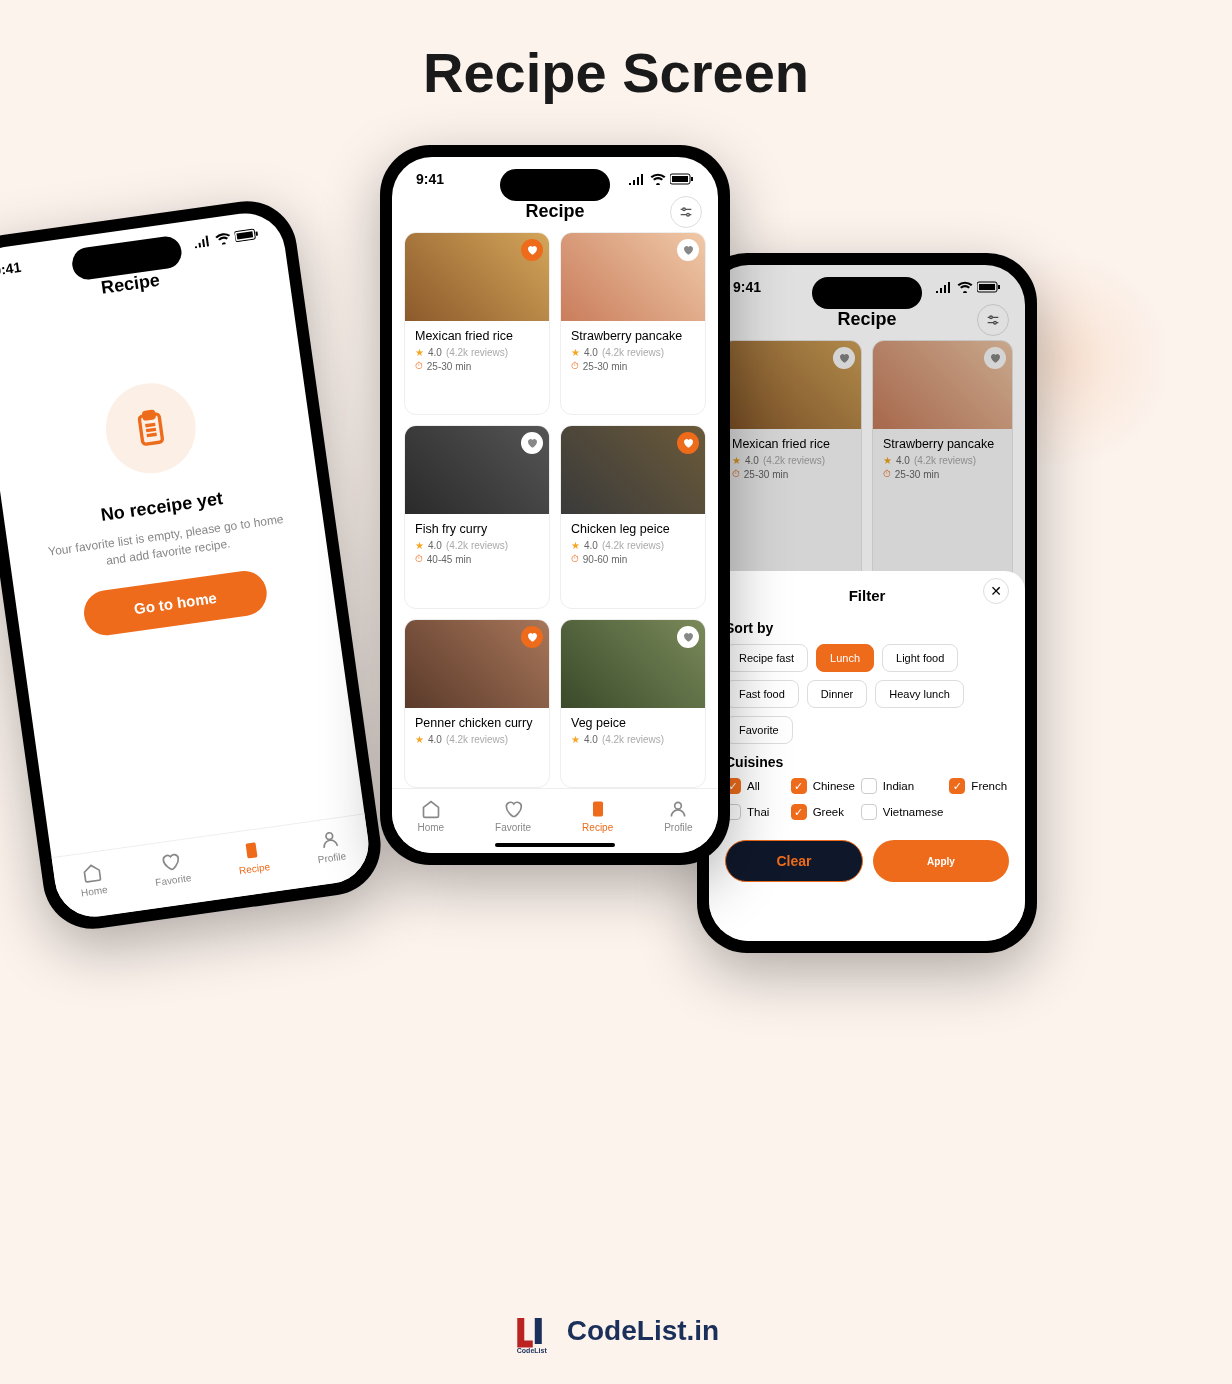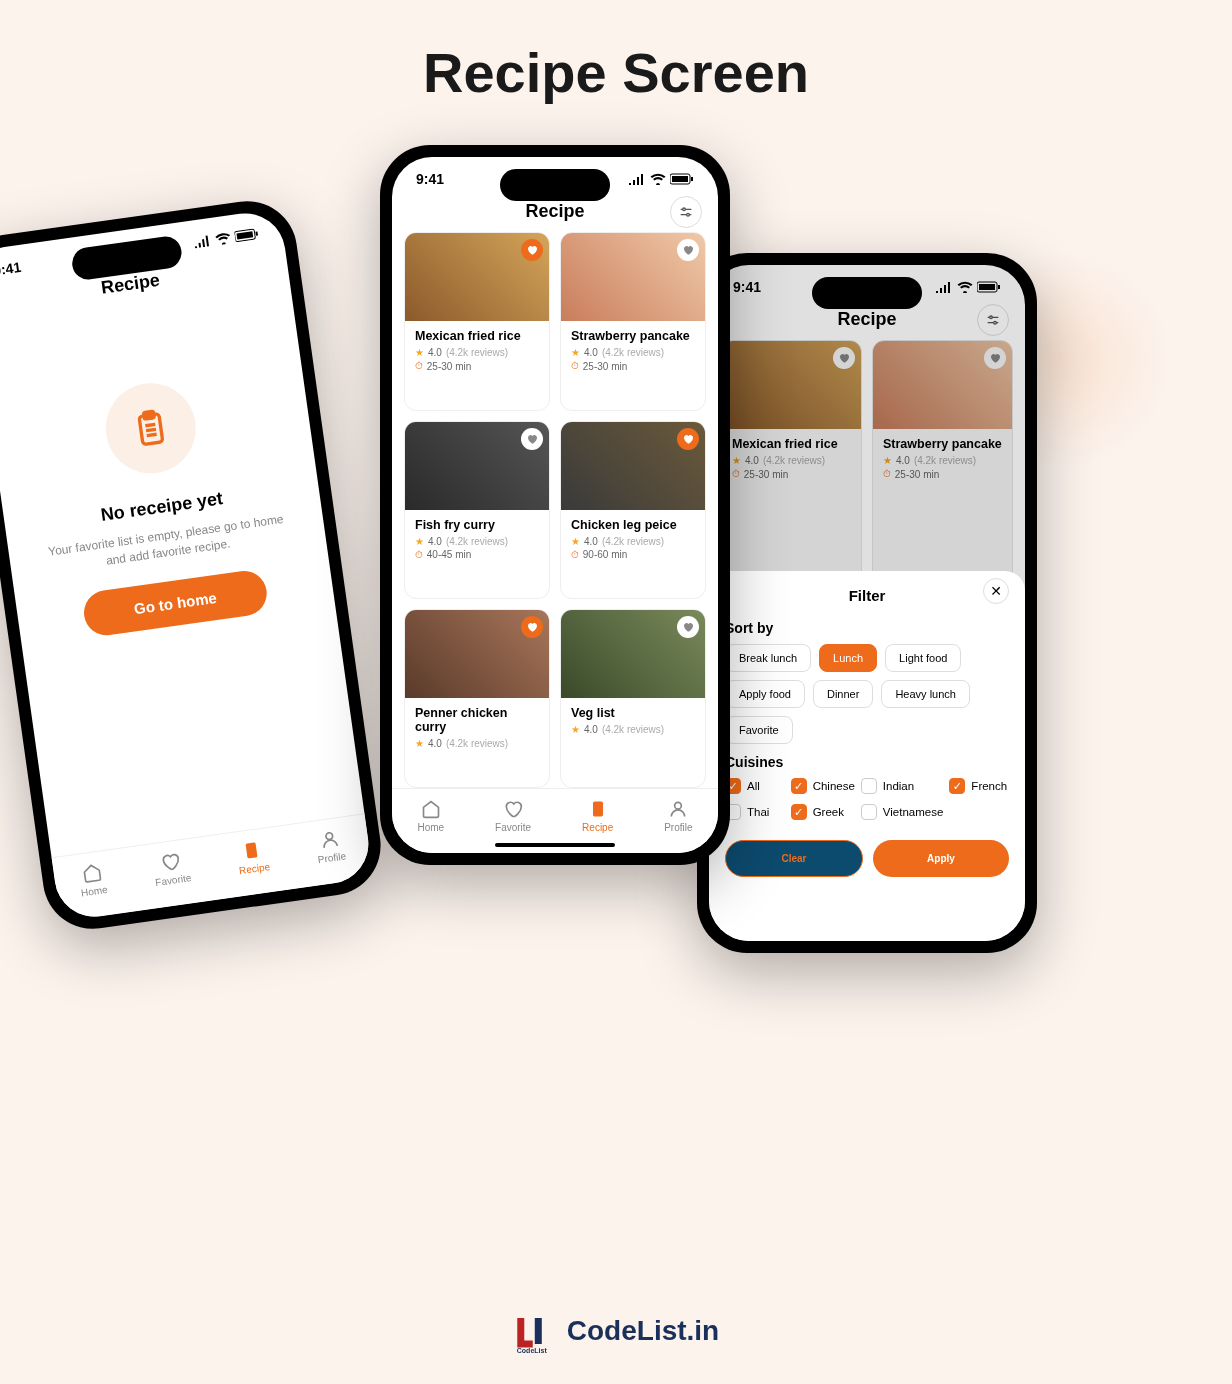--- a/index.html
+++ b/index.html
@@ -36,38 +36,38 @@
 .card-img{height:88px;background:#333;background-size:cover;background-position:center;position:relative}
 .food1{background:linear-gradient(45deg,#8b5a2b,#d4a55a)}
 .food2{background:linear-gradient(45deg,#c97d5c,#f0c9a8)}
 .food3{background:linear-gradient(45deg,#2a2a2a,#555)}
 .food4{background:linear-gradient(45deg,#3a3a3a,#6b5a3a)}
 .food5{background:linear-gradient(45deg,#5a3a2a,#a8765a)}
 .food6{background:linear-gradient(45deg,#3a4a2a,#7a8a5a)}
 .fav-badge{position:absolute;top:6px;right:6px;width:22px;height:22px;border-radius:50%;background:#fff;display:flex;align-items:center;justify-content:center}
 .fav-badge.on{background:#ed6b1a}
 .card-body{padding:8px 10px 10px}
-.card-title{font-size:12.5px;font-weight:700;margin-bottom:4px}
+.card-title{font-size:12.5px;font-weight:400;margin-bottom:4px}
 .card-meta{display:flex;align-items:center;gap:4px;font-size:10px;color:#666;margin-bottom:2px}
 .star{color:#f5a623}
 .clock{color:#ed6b1a}
 .filter-panel{position:absolute;bottom:0;left:0;right:0;background:#fff;border-radius:20px 20px 0 0;padding:16px;z-index:5;height:370px}
 .filter-header{display:flex;align-items:flex-end;justify-content:center;position:relative;margin-bottom:16px}
 .filter-title{font-size:15px;font-weight:600}
 .close-x{position:absolute;right:0;width:26px;height:26px;border:1px solid #ddd;border-radius:50%;display:flex;align-items:center;justify-content:center;font-size:14px}
 .section-label{font-size:14px;font-weight:700;margin:10px 0 8px}
 .chips{display:flex;flex-wrap:wrap;gap:8px}
 .chip{border:1px solid #ddd;border-radius:8px;padding:7px 13px;font-size:11px;background:#fff}
 .chip.on{background:#ed6b1a;color:#fff;border-color:#ed6b1a}
 .cuisine-grid{display:grid;grid-template-columns:repeat(4,1fr);gap:10px 6px;margin-top:6px}
 .check-item{display:flex;align-items:center;gap:6px;font-size:11.5px}
 .checkbox{width:16px;height:16px;border:1.5px solid #ccc;border-radius:4px;display:flex;align-items:center;justify-content:center;flex-shrink:0}
 .checkbox.on{background:#ed6b1a;border-color:#ed6b1a;color:#fff;font-size:11px}
 .filter-actions{display:flex;gap:10px;margin-top:20px}
-.btn-outline{flex:1;border:1.5px solid #ed6b1a;color:#ed6b1a;background:#0c4a6e;border-radius:22px;padding:12px;font-size:10px;font-weight:600}
+.btn-outline{flex:1;border:1.5px solid #ed6b1a;color:#ed6b1a;background:#0f172a;border-radius:22px;padding:12px;font-size:14px;font-weight:600}
 .btn-fill{flex:1;background:#ed6b1a;color:#fff;border:none;border-radius:22px;padding:12px;font-size:10px;font-weight:700}
 .dimmer{position:absolute;inset:0;background:rgba(0,0,0,.12);z-index:4}
 .phone3 .recipe-grid{filter:brightness(.95)}
 .footer-brand{position:absolute;bottom:30px;left:50%;transform:translateX(-50%);display:flex;align-items:center;gap:8px;font-size:28px;font-weight:600;color:#1a2f5a}
 .brand-logo{width:46px;height:46px;position:relative}
 </style>
 </head>
 <body>
 
 <div class="deco-circle"></div>
@@ -279,21 +279,21 @@
   </div>
           <div class="recipe-card">
     <div class="card-img food6">
       <div class="fav-badge ">
         <svg width="12" height="12" viewBox="0 0 24 24" fill="#888">
                   <path d="M12 21s-8-5-8-12a5 5 0 019-3 5 5 0 019 3c0 7-8 12-8 12z"></path>
                 </svg>
       </div>
     </div>
     <div class="card-body">
-      <div class="card-title">Veg list</div>
+      <div class="card-title">Veg peice</div>
       <div class="card-meta">
                 <span class="star">★</span>
                 <span>4.0</span>
                 <span style="color:#aaa">(4.2k reviews)</span>
               </div>
 
     </div>
   </div>
         </div>
     <div class="bottom-nav">
@@ -428,24 +428,24 @@
   </div>
         </div>
     <div class="dimmer"></div>
     <div class="filter-panel">
       <div class="filter-header">
         <span class="filter-title">Filter</span>
         <div class="close-x">✕</div>
       </div>
       <div class="section-label">Sort by</div>
       <div class="chips" id="sort-chips">
-            <div class="chip ">Break lunch</div>
+            <div class="chip ">Recipe fast</div>
             <div class="chip on">Lunch</div>
             <div class="chip ">Light food</div>
-            <div class="chip ">Apply food</div>
+            <div class="chip ">Fast food</div>
             <div class="chip ">Dinner</div>
             <div class="chip ">Heavy lunch</div>
             <div class="chip ">Favorite</div>
           </div>
       <div class="section-label">Cuisines</div>
       <div class="cuisine-grid" id="cuisines">
             <div class="check-item">
               <div class="checkbox on">✓</div>
               <span>All</span>
             </div>

